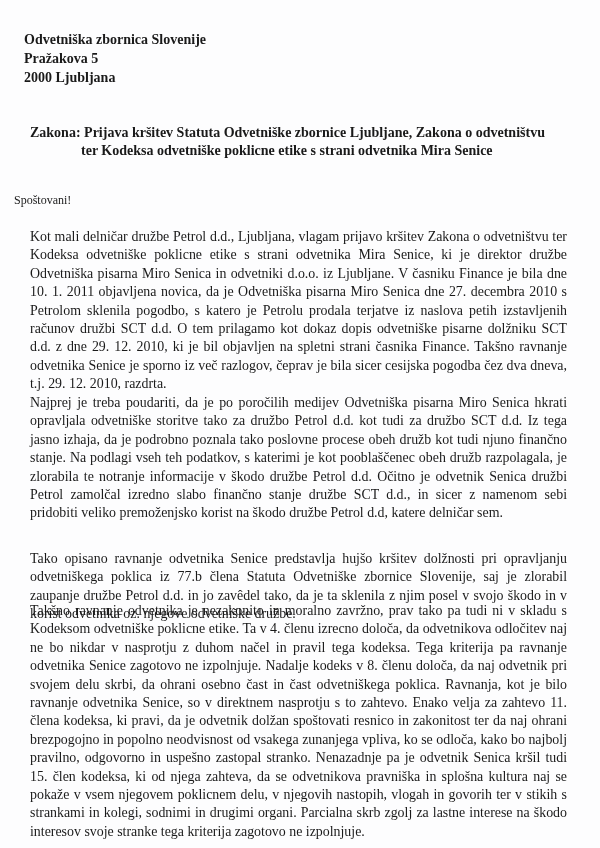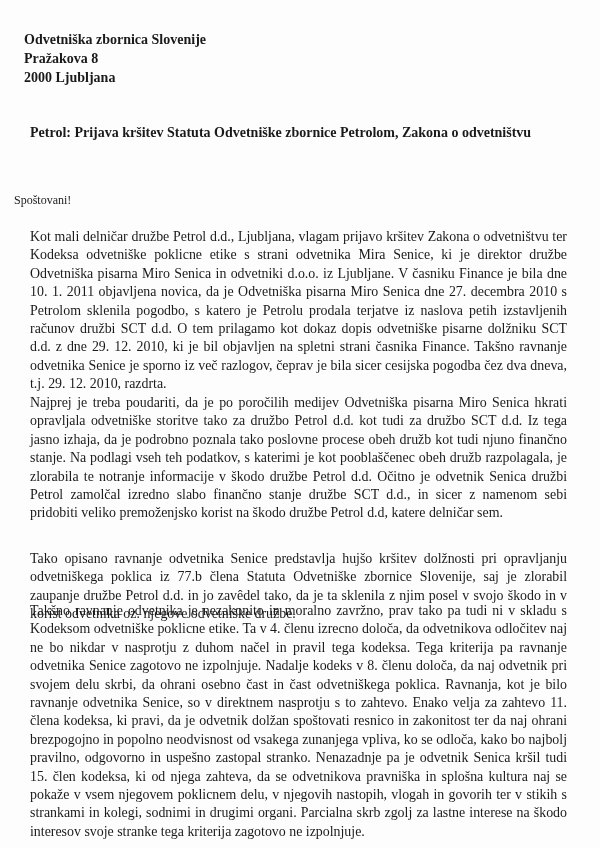--- a/index.html
+++ b/index.html
@@ -21,29 +21,30 @@
   .p2 { top: 394px; }
   .p3 { top: 524px; margin-top: 26px; }
   .p4 { top: 602px; }
 </style>
 </head>
 <body>
 
 <div class="page">
   <div class="addr">
     <div>Odvetniška zbornica Slovenije</div>
-    <div>Pražakova 8</div>
+    <div>Pražakova 5</div>
     <div>2000 Ljubljana</div>
   </div>
 
   <div class="subject">
     <div style="white-space:nowrap">
-      <span>Petrol:</span>
-      <span>Prijava kršitev Statuta Odvetniške zbornice Petrolom, Zakona o odvetništvu</span>
+      <span>Zakona:</span>
+      <span>Prijava kršitev Statuta Odvetniške zbornice Ljubljane, Zakona o odvetništvu</span>
     </div>
+    <div class="l2">ter Kodeksa odvetniške poklicne etike s strani odvetnika Mira Senice</div>
   </div>
 
   <div class="greet">Spoštovani!</div>
 
   <div class="para p1">Kot mali delničar družbe Petrol d.d., Ljubljana, vlagam prijavo kršitev Zakona o odvetništvu ter Kodeksa odvetniške poklicne etike s strani odvetnika Mira Senice, ki je direktor družbe Odvetniška pisarna Miro Senica in odvetniki d.o.o. iz Ljubljane. V časniku Finance je bila dne 10. 1. 2011 objavljena novica, da je Odvetniška pisarna Miro Senica dne 27. decembra 2010 s Petrolom sklenila pogodbo, s katero je Petrolu prodala terjatve iz naslova petih izstavljenih računov družbi SCT d.d. O tem prilagamo kot dokaz dopis odvetniške pisarne dolžniku SCT d.d. z dne 29. 12. 2010, ki je bil objavljen na spletni strani časnika Finance. Takšno ravnanje odvetnika Senice je sporno iz več razlogov, čeprav je bila sicer cesijska pogodba čez dva dneva, t.j. 29. 12. 2010, razdrta.</div>
   <div class="para p2">Najprej je treba poudariti, da je po poročilih medijev Odvetniška pisarna Miro Senica hkrati opravljala odvetniške storitve tako za družbo Petrol d.d. kot tudi za družbo SCT d.d. Iz tega jasno izhaja, da je podrobno poznala tako poslovne procese obeh družb kot tudi njuno finančno stanje. Na podlagi vseh teh podatkov, s katerimi je kot pooblaščenec obeh družb razpolagala, je zlorabila te notranje informacije v škodo družbe Petrol d.d. Očitno je odvetnik Senica družbi Petrol zamolčal izredno slabo finančno stanje družbe SCT d.d., in sicer z namenom sebi pridobiti veliko premoženjsko korist na škodo družbe Petrol d.d, katere delničar sem.</div>
   <div class="para p3">Tako opisano ravnanje odvetnika Senice predstavlja hujšo kršitev dolžnosti pri opravljanju odvetniškega poklica iz 77.b člena Statuta Odvetniške zbornice Slovenije, saj je zlorabil zaupanje družbe Petrol d.d. in jo zavêdel tako, da je ta sklenila z njim posel v svojo škodo in v korist odvetnika oz. njegove odvetniške družbe.</div>
   <div class="para p4">Takšno ravnanje odvetnika je nezakonito in moralno zavržno, prav tako pa tudi ni v skladu s Kodeksom odvetniške poklicne etike. Ta v 4. členu izrecno določa, da odvetnikova odločitev naj ne bo nikdar v nasprotju z duhom načel in pravil tega kodeksa. Tega kriterija pa ravnanje odvetnika Senice zagotovo ne izpolnjuje. Nadalje kodeks v 8. členu določa, da naj odvetnik pri svojem delu skrbi, da ohrani osebno čast in čast odvetniškega poklica. Ravnanja, kot je bilo ravnanje odvetnika Senice, so v direktnem nasprotju s to zahtevo. Enako velja za zahtevo 11. člena kodeksa, ki pravi, da je odvetnik dolžan spoštovati resnico in zakonitost ter da naj ohrani brezpogojno in popolno neodvisnost od vsakega zunanjega vpliva, ko se odloča, kako bo najbolj pravilno, odgovorno in uspešno zastopal stranko. Nenazadnje pa je odvetnik Senica kršil tudi 15. člen kodeksa, ki od njega zahteva, da se odvetnikova pravniška in splošna kultura naj se pokaže v vsem njegovem poklicnem delu, v njegovih nastopih, vlogah in govorih ter v stikih s strankami in kolegi, sodnimi in drugimi organi. Parcialna skrb zgolj za lastne interese na škodo interesov svoje stranke tega kriterija zagotovo ne izpolnjuje.</div>
 </div>
 

